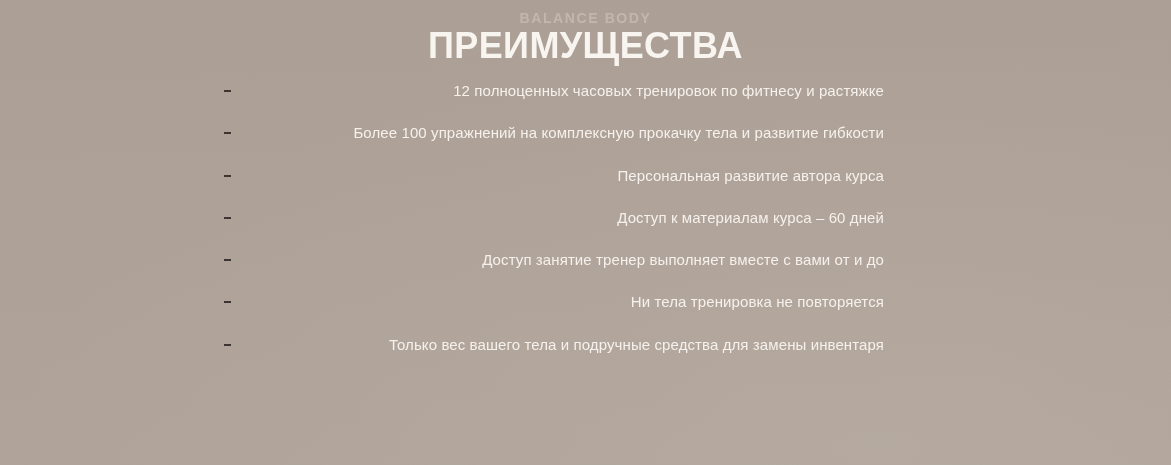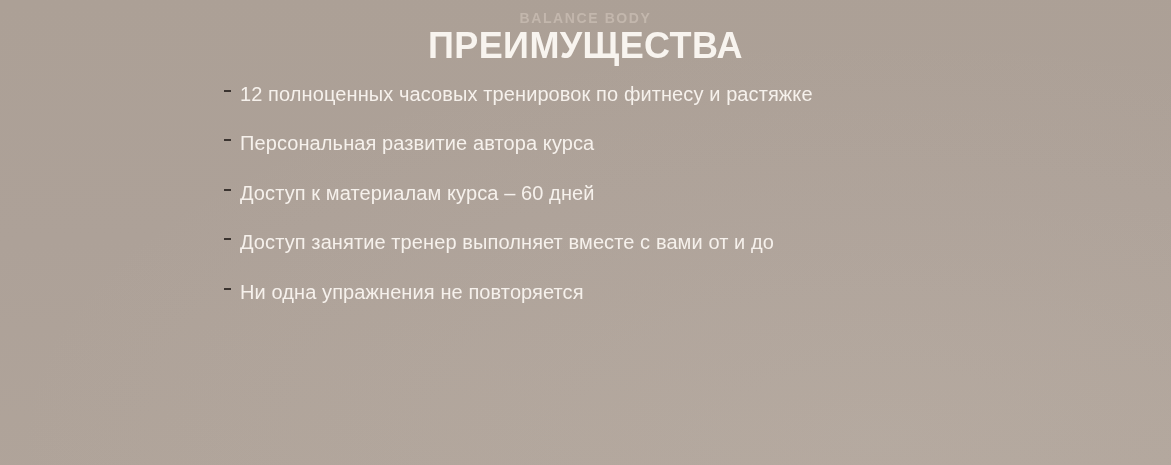--- a/index.html
+++ b/index.html
@@ -57,24 +57,25 @@
     top: 80px;
     width: 660px;
     list-style: none;
     margin: 0;
     padding: 0;
   }
   .benefit-item {
     position: relative;
     padding-left: 16px;
     margin-bottom: 21px;
-    font-size: 20px;
+    font-size: 15px;
     line-height: 1.42;
     color: #f6f1ec;
     letter-spacing: 0.1px;
+    text-align: right;
   }
   .benefit-item:last-child {
     margin-bottom: 0;
   }
   .benefit-dash {
     position: absolute;
     left: 0;
     top: 10px;
     width: 7px;
     height: 2px;
@@ -91,38 +92,46 @@
     <h1 class="title">ПРЕИМУЩЕСТВА</h1>
   </div>
 
   <ul class="benefits">
 
     <li class="benefit-item">
       <span class="benefit-dash"></span>
       <span>12 полноценных часовых тренировок по фитнесу и растяжке</span>
     </li>
 
+    <li class="benefit-item">
+      <span class="benefit-dash"></span>
+      <span>Более 100 упражнений на комплексную прокачку тела и развитие гибкости</span>
+    </li>
 
     <li class="benefit-item">
       <span class="benefit-dash"></span>
       <span>Персональная развитие автора курса</span>
     </li>
 
 
     <li class="benefit-item">
       <span class="benefit-dash"></span>
       <span>Доступ к материалам курса – 60 дней</span>
     </li>
 
 
     <li class="benefit-item">
       <span class="benefit-dash"></span>
       <span>Доступ занятие тренер выполняет вместе с вами от и до</span>
     </li>
 
     <li class="benefit-item">
       <span class="benefit-dash"></span>
-      <span>Ни одна упражнения не повторяется</span>
+      <span>Ни тела тренировка не повторяется</span>
     </li>
 
+    <li class="benefit-item">
+      <span class="benefit-dash"></span>
+      <span>Только вес вашего тела и подручные средства для замены инвентаря</span>
+    </li>
 
   </ul>
 </div>
 
 </body></html>

